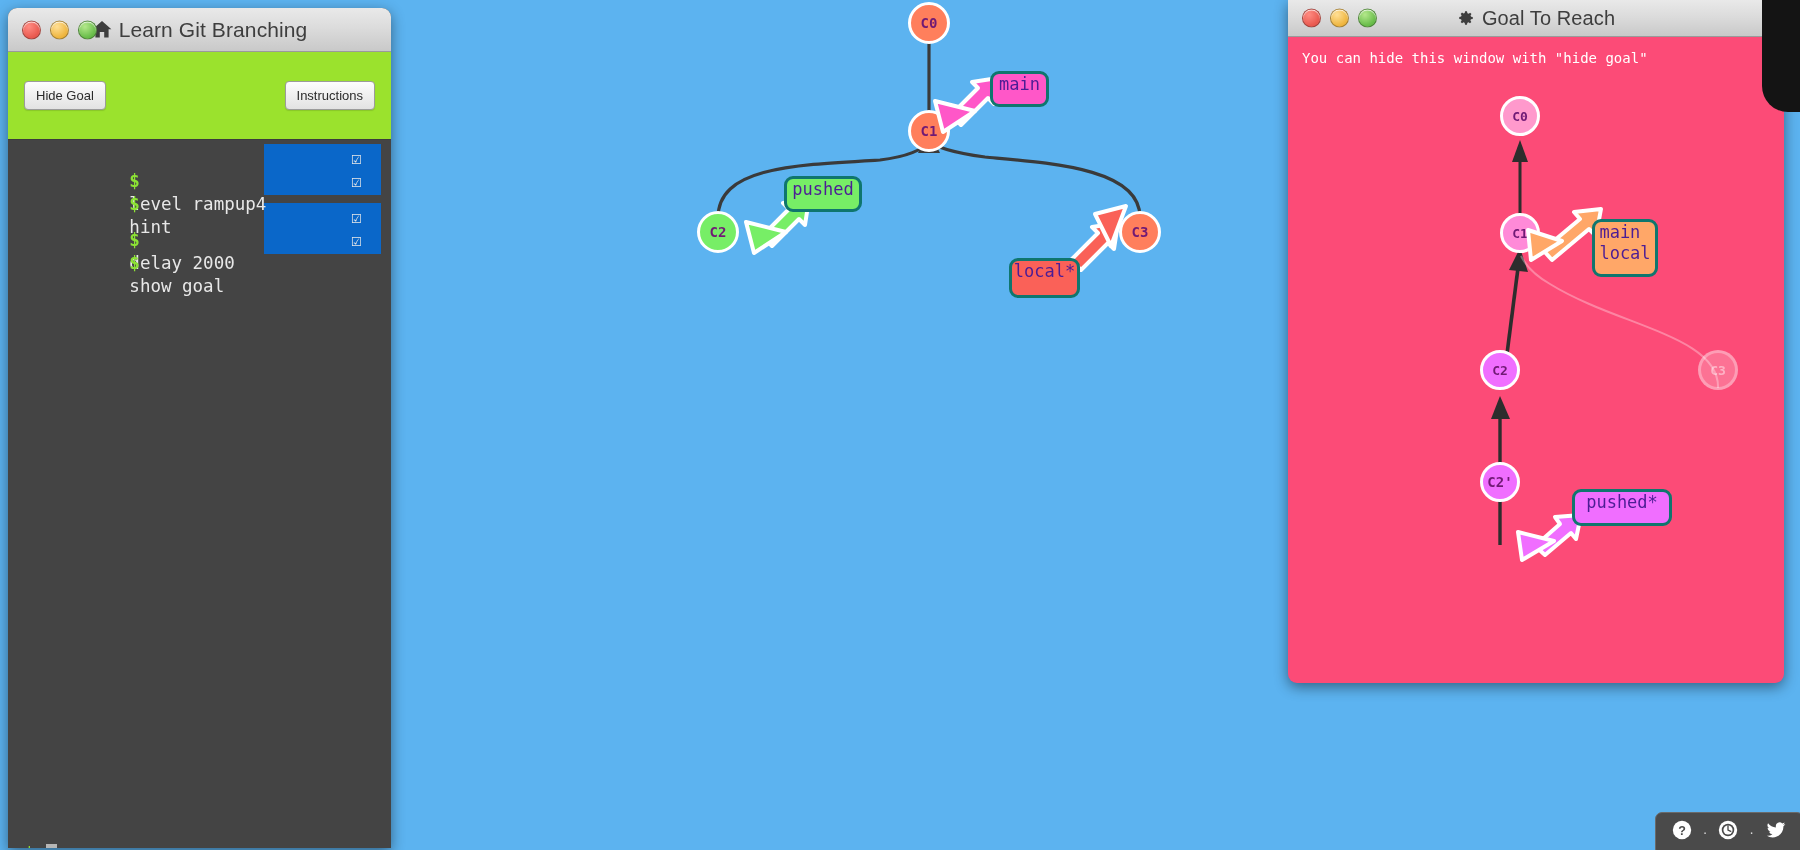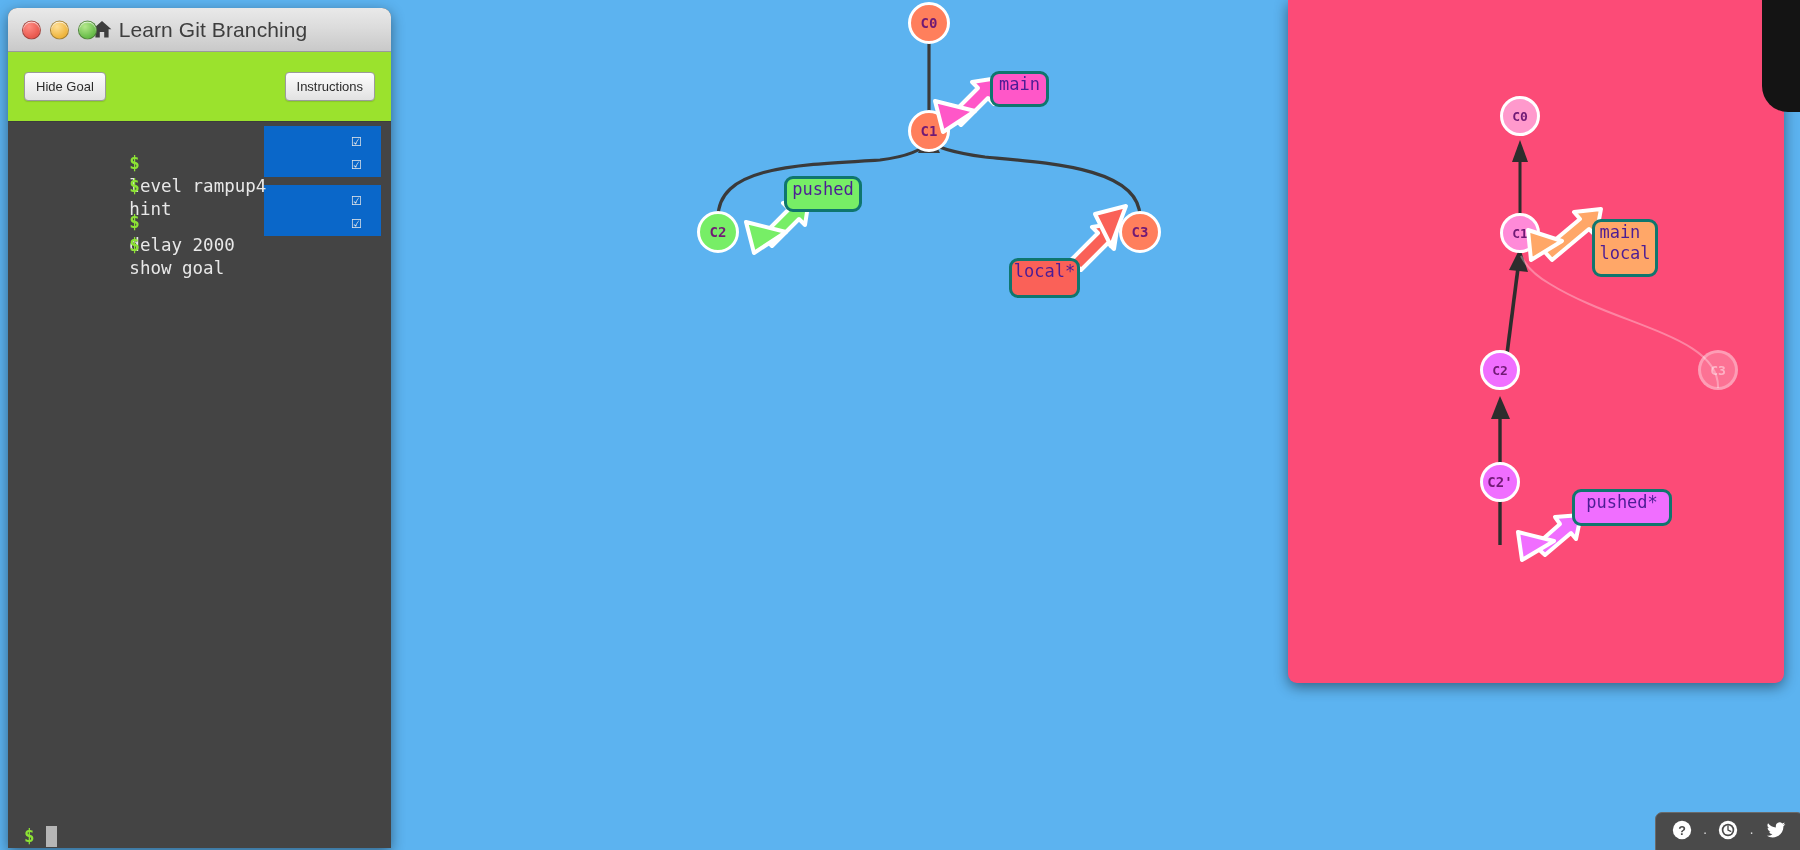--- a/index.html
+++ b/index.html
@@ -70,21 +70,21 @@
     width: 383px;
     height: 840px;
     background: #444444;
     border-radius: 9px 9px 0 0;
   }
   #level-bar {
     background: #9BE22D;
     height: 63px;
     display: flex;
     align-items: center;
-    padding: 3px 16px;
+    padding: 12px 16px;
     justify-content: space-between;
     border-bottom: 1px solid #3c3c3c;
   }
   .chrome-btn {
     background: linear-gradient(to bottom, #fdfdfd, #e2e2e2);
     border: 1px solid #9b9b9b;
     border-radius: 4px;
     font-size: 13px;
     color: #2b2b2b;
     padding: 6px 11px;
@@ -347,21 +347,38 @@
     <span>main</span>
   </div>
   <div class="tag" style="left:784px;top:176px;width:78px;height:36px;background:#77EE66;font-size:17px;">
     <span>pushed</span>
   </div>
   <div class="tag" style="left:1009px;top:258px;width:71px;height:40px;background:#FA6158;font-size:17px;">
     <span>local*</span>
   </div>
 
   <div class="window" id="goal-window">
-
+    <div class="titlebar">
+      <div class="traffic">
+        <div class="light red"></div>
+        <div class="light yellow"></div>
+        <div class="light green"></div>
+      </div>
+      <div class="wtitle">
+        <span>
+          <svg width="18" height="18" viewBox="0 0 24 24">
+              <path fill="#3e3e3e" d="M12 8a4 4 0 1 0 0 8 4 4 0 0 0 0-8zm0 6.2A2.2 2.2 0 1 1 12 9.8a2.2 2.2 0 0 1 0 4.4z"></path>
+              <path fill="#3e3e3e" d="M21 13.3v-2.6l-2.3-.4a7 7 0 0 0-.7-1.7l1.3-1.9-1.8-1.8-1.9 1.3a7 7 0 0 0-1.7-.7L13.3 3h-2.6l-.4 2.3a7 7 0 0 0-1.7.7L6.7 4.7 4.9 6.5l1.3 1.9a7 7 0 0 0-.7 1.7L3 10.7v2.6l2.5.4a7 7 0 0 0 .7 1.7l-1.3 1.9 1.8 1.8 1.9-1.3a7 7 0 0 0 1.7.7l.4 2.5h2.6l.4-2.5a7 7 0 0 0 1.7-.7l1.9 1.3 1.8-1.8-1.3-1.9a7 7 0 0 0 .7-1.7l2.5-.4z"></path>
+            </svg>
+        </span>
+        <span>Goal To Reach</span>
+      </div>
+    </div>
+
+    <div id="goal-hint">You can hide this window with "hide goal"</div>
 
     <svg id="goal-canvas" width="496" height="647">
 
       <line x1="232" y1="211" x2="232" y2="124" stroke="#2d2d2d" stroke-width="3"></line>
       <polygon points="232,104 224,126 240,126" fill="#2d2d2d"></polygon>
 
       <line x1="215" y1="349" x2="230" y2="232" stroke="#2d2d2d" stroke-width="3.6"></line>
       <polygon points="232,212 221,234 240,236" fill="#2d2d2d"></polygon>
 
       <path d="M 430 352 C 432 300, 330 290, 262 248 C 248 240, 238 230, 233 220" fill="none" stroke="rgba(255,255,255,0.32)" stroke-width="2"></path>

